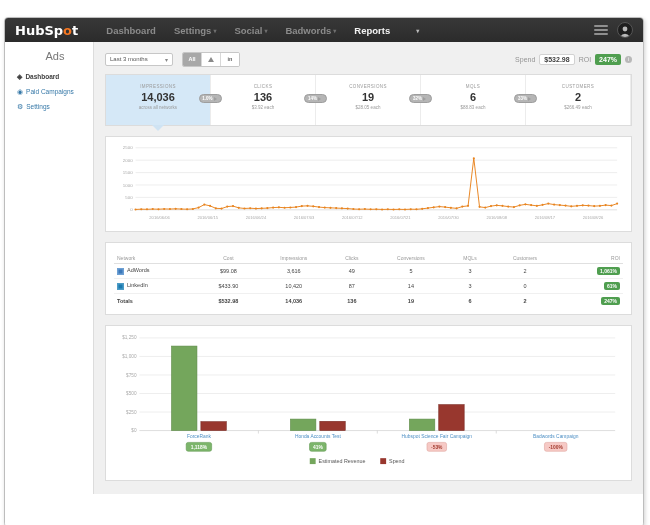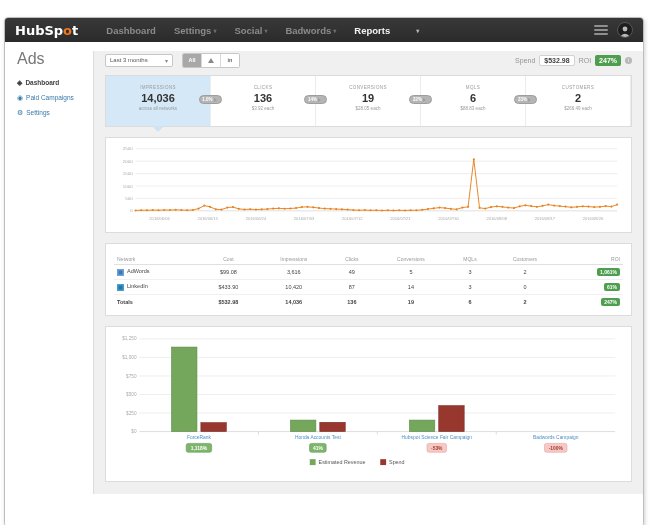--- a/index.html
+++ b/index.html
@@ -15,25 +15,25 @@
   .navitem.active{color:#f2f2f2;gap:26px;}
   .caret{font-size:6px;color:#6f6f6f;}
   .navitem.active .caret{color:#bbb;}
   .nav-right{margin-left:auto;display:flex;align-items:center;gap:9px;}
   .hamburger{width:14px;cursor:pointer;}
   .hamburger i{display:block;height:2px;background:#8f8f8f;margin:2px 0;border-radius:1px;}
   .avatar{width:16px;height:16px;border-radius:50%;background:#1e1e1e;display:flex;align-items:flex-end;justify-content:center;overflow:hidden;cursor:pointer;border:1px solid #555;box-sizing:border-box;}
   
   .app-body{display:flex;height:452px;background:#fff;}
   .sidebar{width:88px;box-sizing:border-box;padding:8px 0 0 12px;}
-  .sidebar-title{font-size:16px;color:#777;margin-bottom:11px;}
+  .sidebar-title{font-size:11px;color:#777;margin-bottom:11px;text-align:center;}
   .side-item{display:flex;align-items:center;gap:3px;font-size:6.5px;color:#3779a8;margin-bottom:8px;cursor:pointer;}
   .side-item.active{color:#3f3f3f;font-weight:bold;}
   .side-icon{font-size:7px;line-height:7px;}
-  .main{flex:1;background:#f0f0f0;border-left:1px solid #dcdcdc;padding:2px 11px;box-sizing:border-box;margin-top:9px;}
+  .main{flex:1;background:#f0f0f0;border-left:1px solid #dcdcdc;padding:10px 11px;box-sizing:border-box;}
   
   .controls{display:flex;align-items:center;height:14px;}
   .select{width:68px;height:13px;background:#fff;border:1px solid #c7c7c7;border-radius:2px;font-size:6px;color:#555;
           display:flex;align-items:center;justify-content:space-between;padding:0 4px;box-sizing:border-box;cursor:pointer;}
   .select .caret{color:#888;}
   .btn-group{display:flex;margin-left:9px;border:1px solid #c7c7c7;border-radius:2px;overflow:hidden;height:13px;background:#fff;}
   .btn{min-width:12px;display:flex;align-items:center;justify-content:center;font-size:5.5px;font-weight:bold;color:#666;
        border-right:1px solid #d8d8d8;padding:0 3px;cursor:pointer;background:#fff;}
   .btn:last-child{border-right:none;}
   .btn.active{background:#a8a8a8;color:#fff;}

